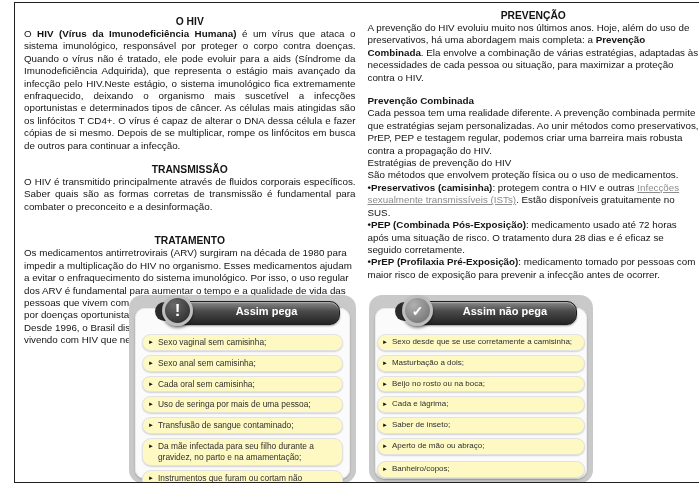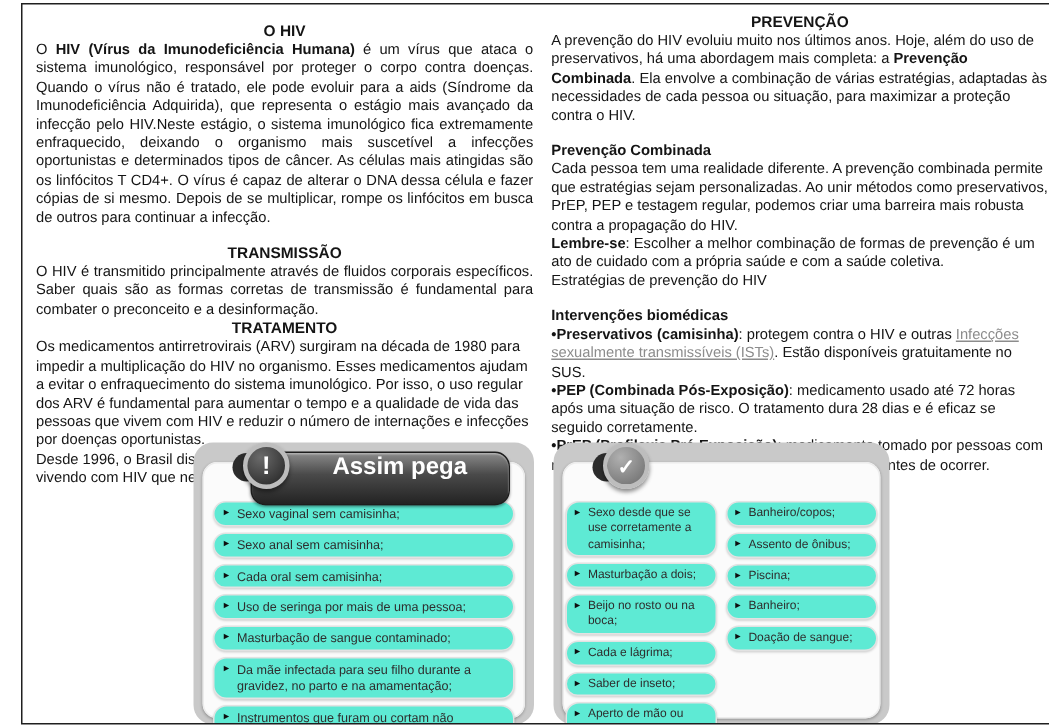--- a/index.html
+++ b/index.html
@@ -9,53 +9,53 @@
           border:1.5px solid #1f1f1f; background:#fff; overflow:hidden; }
 
   
   .columns { display:flex; gap:12px; padding:6px 9px 0 9px; }
   .col { width:50%; font-size:9.8px; line-height:12.4px; color:#141414; }
   .h-center { font-weight:bold; text-align:center; font-size:10.3px; line-height:13px; }
   .h-left   { font-weight:bold; font-size:9.9px; }
   .col p { margin:0; }
   .just { text-align:justify; }
   .gap11 { margin-top:11px; }
-  .gap3  { margin-top:0; }
+  .gap3  { margin-top:21px; }
   b { font-weight:bold; }
   a.doclink { color:#8c8c8c; text-decoration:underline; cursor:pointer; }
 
   
   .bottom { position:absolute; left:114px; top:292px; display:flex; gap:13px; }
   .backdrop { position:relative; background:#c9c9c9; border-radius:13px; height:188px; }
   .backdrop.left  { width:227px; }
   .backdrop.right { width:224px; }
   .card { position:absolute; left:6px; right:6px; top:13px; bottom:4px;
           background:#fbfbfb; border-radius:10px;
           box-shadow:inset 0 0 0 1px #ececec, 0 1px 2px rgba(0,0,0,.25); }
   .header { position:absolute; top:4px; left:24px; right:16px; height:24px; z-index:3; }
-  .pill { position:absolute; left:14px; right:0; top:2px; height:36px; border-radius:10px;
+  .pill { position:absolute; left:14px; right:0; top:2px; height:24px; border-radius:10px;
           background:linear-gradient(180deg,#8a8a8a,#4a4a4a 42%,#232323);
-          border:1px solid #1d1d1d; color:#fff; font-weight:bold; font-size:16px;
+          border:1px solid #1d1d1d; color:#fff; font-weight:bold; font-size:11px;
           line-height:19px; text-align:center; padding-left:26px;
           box-shadow:inset 0 1px 1px rgba(255,255,255,.35), 0 1px 2px rgba(0,0,0,.4); }
   .cap { position:absolute; left:2px; top:3px; width:19px; height:19px; border-radius:50%;
          background:#2c2c2c; }
   .circle { position:absolute; left:9px; top:-4px; width:31px; height:31px; border-radius:50%;
             border:3px solid #bdbdbd; display:flex; align-items:center; justify-content:center;
             color:#fff; font-weight:bold; box-shadow:0 2px 3px rgba(0,0,0,.45); z-index:4; }
   .circle.excl  { background:radial-gradient(circle at 35% 28%, #6a6a6a, #222); font-size:17px; }
   .circle.check { background:radial-gradient(circle at 35% 28%, #b0b0b0, #6b6b6b); font-size:14px; }
 
   .items { position:absolute; left:13px; right:13px; top:39px; bottom:6px;
            display:flex; flex-direction:column; gap:4px; }
-  .item { background:#5eead4; border:1px solid #e2e2e2; border-radius:9px;
+  .item { background:#fef9c3; border:1px solid #e2e2e2; border-radius:9px;
           padding:2px 6px 2px 5px; font-size:8.4px; line-height:10.8px; color:#2e2e2e;
           box-shadow:0 1px 1.5px rgba(0,0,0,.16); display:flex; gap:4px; align-items:flex-start; }
   .bullet { font-size:6px; line-height:10.8px; color:#0e0e0e; flex:0 0 auto; }
-  .twocol { position:absolute; left:8px; right:8px; top:39px; bottom:6px; display:flex; gap:6px; }
+  .twocol { position:absolute; left:8px; right:8px; top:39px; bottom:6px; display:flex; gap:6px;flex-direction:column; }
   .twocol .colitems { flex:1 1 0; display:flex; flex-direction:column; gap:4px; min-width:0; }
   .twocol .item { font-size:8px; line-height:10.4px; padding:2px 4px 2px 4px; }
 </style>
 </head>
 <body>
 
 <div class="page">
 
   <div class="columns">
 
@@ -70,24 +70,23 @@
       <p>Os medicamentos antirretrovirais (ARV) surgiram na década de 1980 para impedir a multiplicação do HIV no organismo. Esses medicamentos ajudam a evitar o enfraquecimento do sistema imunológico. Por isso, o uso regular dos ARV é fundamental para aumentar o tempo e a qualidade de vida das pessoas que vivem com HIV e reduzir o número de internações e infecções por doenças oportunistas.</p>
       <p>Desde 1996, o Brasil distribui gratuitamente os ARV a todas as pessoas vivendo com HIV que necessitam de tratamento.</p>
     </div>
 
     <div class="col">
       <div class="h-center">PREVENÇÃO</div>
       <p class="gap11"><span>A prevenção do HIV evoluiu muito nos últimos anos. Hoje, além do uso de preservativos, há uma abordagem mais completa: a </span><b>Prevenção Combinada</b><span>. Ela envolve a combinação de várias estratégias, adaptadas às necessidades de cada pessoa ou situação, para maximizar a proteção contra o HIV.</span></p>
 
       <div class="h-left gap11">Prevenção Combinada</div>
       <p>Cada pessoa tem uma realidade diferente. A prevenção combinada permite que estratégias sejam personalizadas. Ao unir métodos como preservativos, PrEP, PEP e testagem regular, podemos criar uma barreira mais robusta contra a propagação do HIV.</p>
-      <p><b>Lembre-se</b><span>: Escolher a melhor combinação de formas de prevenção é um ato de cuidado com a própria saúde e com a saúde coletiva.</span></p>
       <p style="font-weight:normal">Estratégias de prevenção do HIV</p>
 
-      <div class="h-left gap11">Intervenções biomédicas</div>
+      <p>São métodos que envolvem proteção física ou o uso de medicamentos.</p>
       <p><b>•Preservativos (camisinha)</b><span>: protegem contra o HIV e outras </span><a class="doclink">Infecções sexualmente transmissíveis (ISTs)</a><span>. Estão disponíveis gratuitamente no SUS.</span></p>
       <p><b>•PEP (Combinada Pós-Exposição)</b><span>: medicamento usado até 72 horas após uma situação de risco. O tratamento dura 28 dias e é eficaz se seguido corretamente.</span></p>
       <p><b>•PrEP (Profilaxia Pré-Exposição)</b><span>: medicamento tomado por pessoas com maior risco de exposição para prevenir a infecção antes de ocorrer.</span></p>
     </div>
   </div>
 
   <div class="bottom">
 
     <div class="backdrop left">
       <div class="card"></div>
@@ -108,37 +107,38 @@
         <div class="item">
             <span class="bullet">►</span>
             <span>Cada oral sem camisinha;</span>
           </div>
         <div class="item">
             <span class="bullet">►</span>
             <span>Uso de seringa por mais de uma pessoa;</span>
           </div>
         <div class="item">
             <span class="bullet">►</span>
-            <span>Masturbação de sangue contaminado;</span>
+            <span>Transfusão de sangue contaminado;</span>
           </div>
         <div class="item">
             <span class="bullet">►</span>
             <span>Da mãe infectada para seu filho durante a gravidez, no parto e na amamentação;</span>
           </div>
         <div class="item">
             <span class="bullet">►</span>
             <span>Instrumentos que furam ou cortam não esterilizados.</span>
           </div>
       </div>
     </div>
 
     <div class="backdrop right">
       <div class="card"></div>
       <div class="header">
         <div class="cap"></div>
+        <div class="pill">Assim não pega</div>
         <div class="circle check">✓</div>
       </div>
       <div class="twocol">
         <div class="colitems">
           <div class="item">
               <span class="bullet">►</span>
               <span>Sexo desde que se use corretamente a camisinha;</span>
             </div>
           <div class="item">
               <span class="bullet">►</span>

